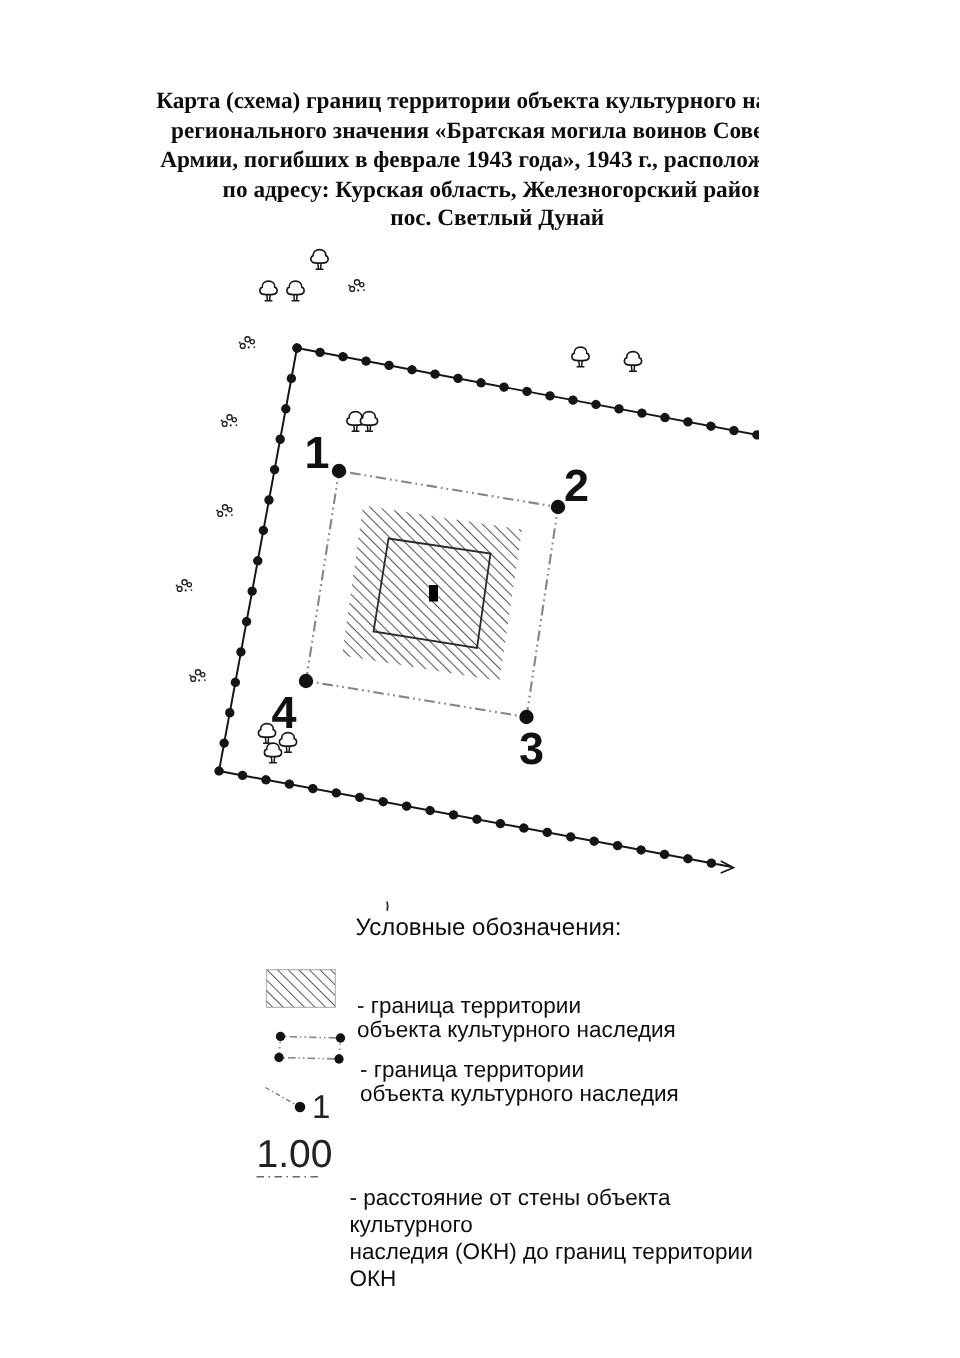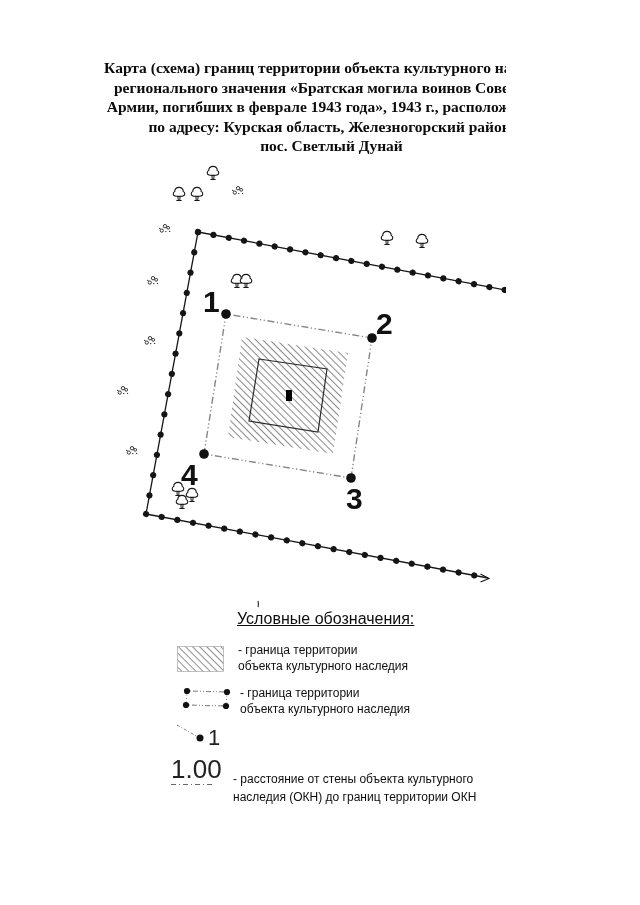--- a/index.html
+++ b/index.html
@@ -18,22 +18,22 @@
   .hatch{fill:url(#hatchPat);stroke:none;}
   .inner-sq{fill:none;stroke:#2b2b2b;stroke-width:1.2;}
   .monument{fill:#000;stroke:none;}
   .corner-dot{fill:#111;}
   .point-label{font-family:"Liberation Sans",sans-serif;font-size:30px;font-weight:bold;fill:#111;}
   .tree-crown{fill:#fff;stroke:#161616;stroke-width:1.1;}
   .tree-trunk{fill:none;stroke:#161616;stroke-width:1;}
   .bush-c{fill:none;stroke:#222;stroke-width:0.9;}
   .bush-d{fill:#222;}
   .speck{fill:none;stroke:#333;stroke-width:1.2;}
-  .lg-heading{position:absolute;font-size:16px;color:#0e0e0e;text-decoration:underline;}
-  .lg-text{position:absolute;font-size:12px;white-space:pre-line;color:#0e0e0e;}
+  .lg-heading{position:absolute;font-size:16px;color:#0e0e0e;}
+  .lg-text{position:absolute;font-size:15px;white-space:pre-line;color:#0e0e0e;margin-top:20px;}
   .lh15{line-height:15.5px;}
   .lh18{line-height:18px;}
   .lg-sym{position:absolute;}
   .lg-dash{stroke:#888;stroke-width:1.1;fill:none;}
   .lg-dot{fill:#111;}
   .lg-num{font-family:"Liberation Sans",sans-serif;font-size:22px;fill:#222;}
   .lg-dist{font-family:"Liberation Sans",sans-serif;font-size:26px;fill:#222;}
   .lg-leader{stroke:#777;stroke-width:0.9;fill:none;stroke-dasharray:3 2 1 2;}
   .lg-underline{stroke:#666;stroke-width:1.1;fill:none;stroke-dasharray:5 3 1 3;}
   .lg-swatch-border{stroke:#9a9a9a;stroke-width:0.6;}

